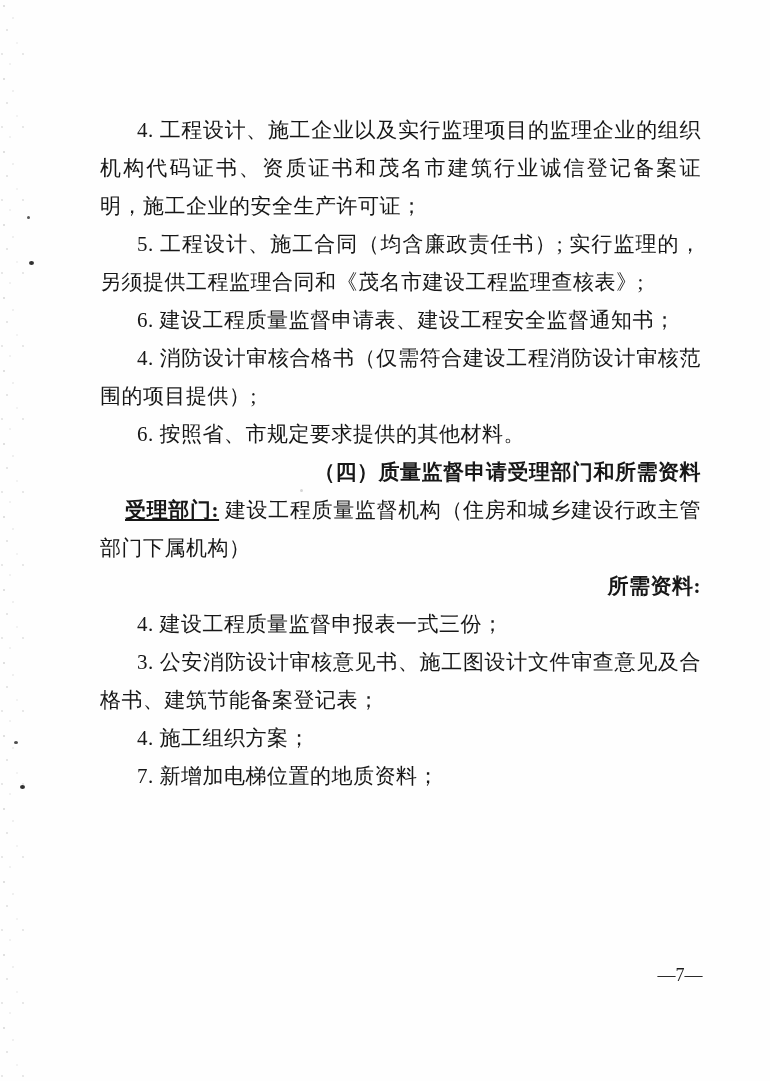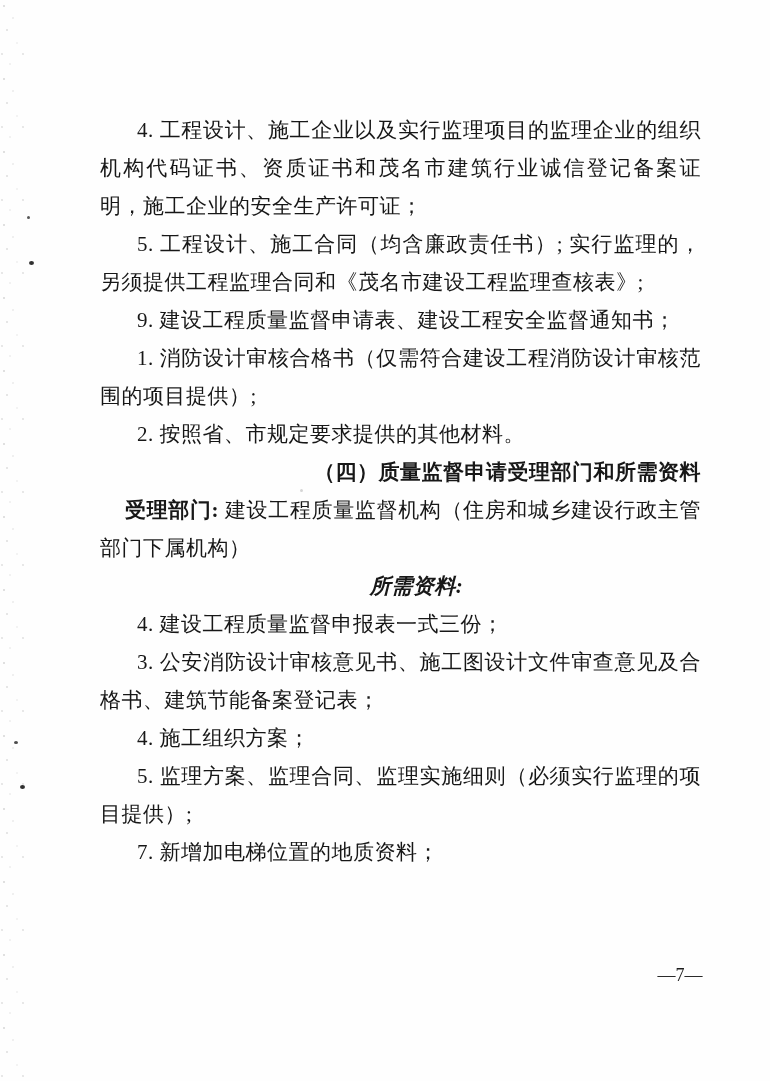--- a/index.html
+++ b/index.html
@@ -55,26 +55,25 @@
     text-justify: inter-ideograph;
     text-indent: 37px;
     letter-spacing: 0.5px;
   }
   p.heading {
     font-weight: bold;
     text-indent: 31px;
     text-align: right;
   }
   p.mixed { text-indent: 25px; }
-  .bold-label { font-weight: bold; }
+  .bold-label { font-weight: bold; text-decoration: underline; }
   p.materials-label {
     font-weight: bold;
     text-indent: 32px;
-    text-align: center;
-    font-style: italic;
+    text-align: right;
   }
   .page-number {
     position: absolute;
     left: 645px;
     top: 963px;
     width: 70px;
     text-align: center;
     font-size: 18px;
     line-height: 24px;
     letter-spacing: 0px;
@@ -89,32 +88,31 @@
   <div class="edge-noise"></div>
   <div class="speck s1"></div>
   <div class="speck s2"></div>
   <div class="speck s3"></div>
   <div class="speck s4"></div>
   <div class="speck s5"></div>
 
   <div class="doc-body">
     <p>4. 工程设计、施工企业以及实行监理项目的监理企业的组织机构代码证书、资质证书和茂名市建筑行业诚信登记备案证明，施工企业的安全生产许可证；</p>
     <p>5. 工程设计、施工合同（均含廉政责任书）; 实行监理的，另须提供工程监理合同和《茂名市建设工程监理查核表》;</p>
-    <p>9. 建设工程质量监督申请表、建设工程安全监督通知书；</p>
-    <p>1. 消防设计审核合格书（仅需符合建设工程消防设计审核范围的项目提供）;</p>
-    <p>2. 按照省、市规定要求提供的其他材料。</p>
+    <p>6. 建设工程质量监督申请表、建设工程安全监督通知书；</p>
+    <p>4. 消防设计审核合格书（仅需符合建设工程消防设计审核范围的项目提供）;</p>
+    <p>6. 按照省、市规定要求提供的其他材料。</p>
 
     <p class="heading">（四）质量监督申请受理部门和所需资料</p>
 
     <p class="mixed"><span class="bold-label">受理部门:</span><span> 建设工程质量监督机构（住房和城乡建设行政主管部门下属机构）</span></p>
 
     <p class="materials-label">所需资料:</p>
 
     <p>4. 建设工程质量监督申报表一式三份；</p>
     <p>3. 公安消防设计审核意见书、施工图设计文件审查意见及合格书、建筑节能备案登记表；</p>
     <p>4. 施工组织方案；</p>
-    <p>5. 监理方案、监理合同、监理实施细则（必须实行监理的项目提供）;</p>
     <p>7. 新增加电梯位置的地质资料；</p>
   </div>
 
   <div class="page-number">—7—</div>
 
 </div>
 
 </body></html>

